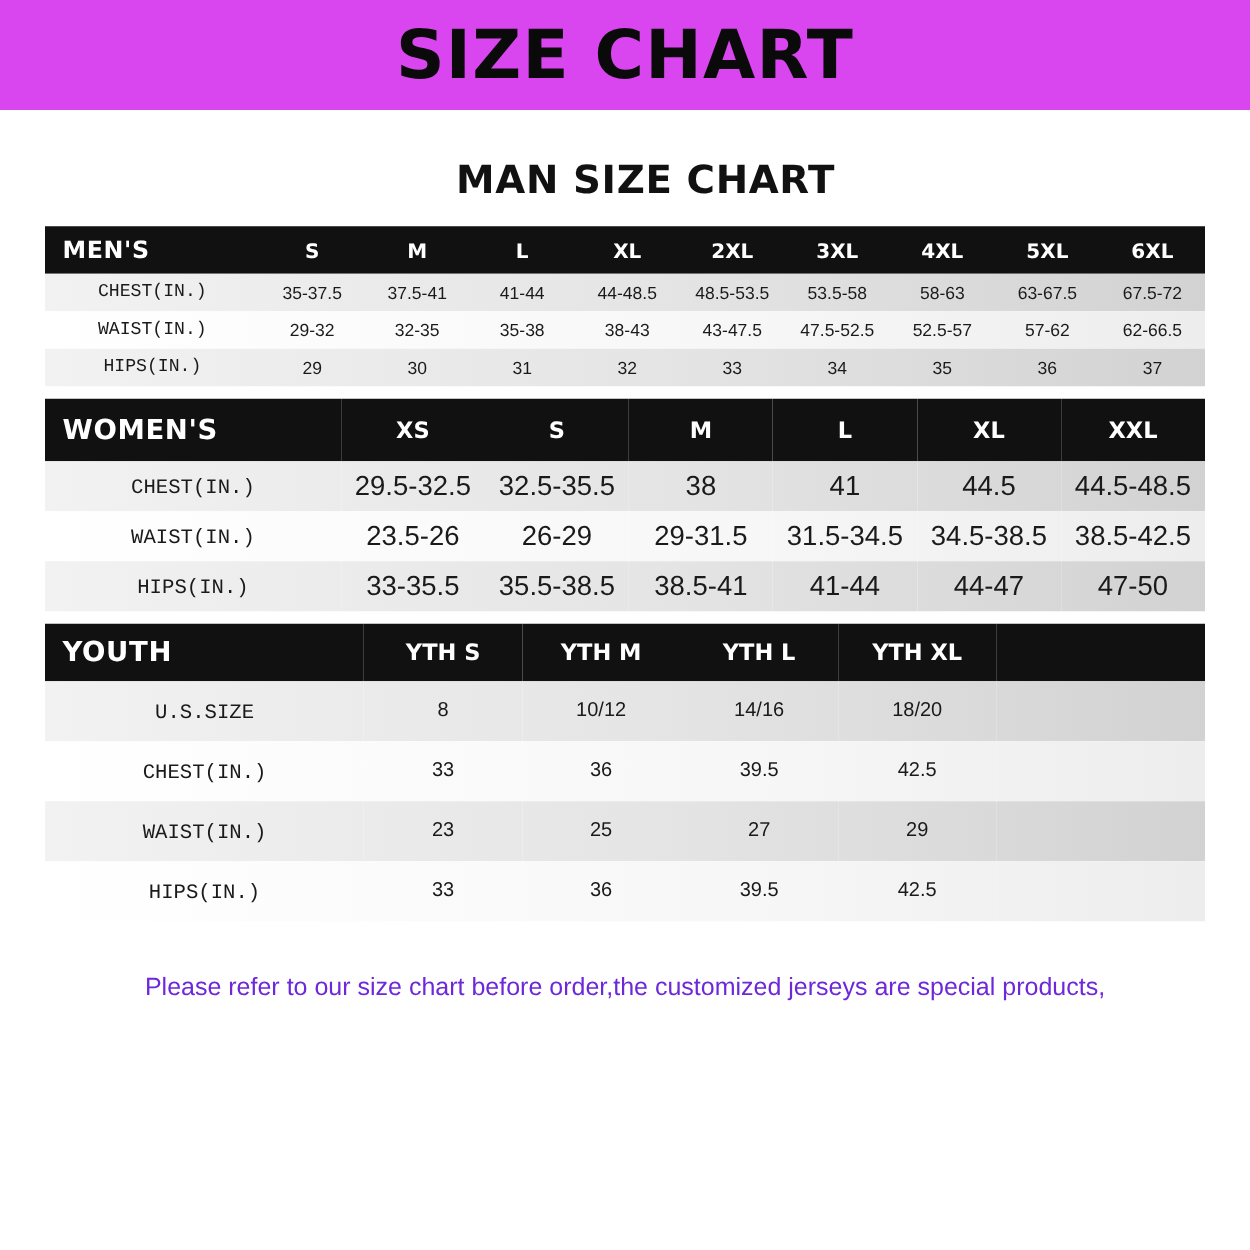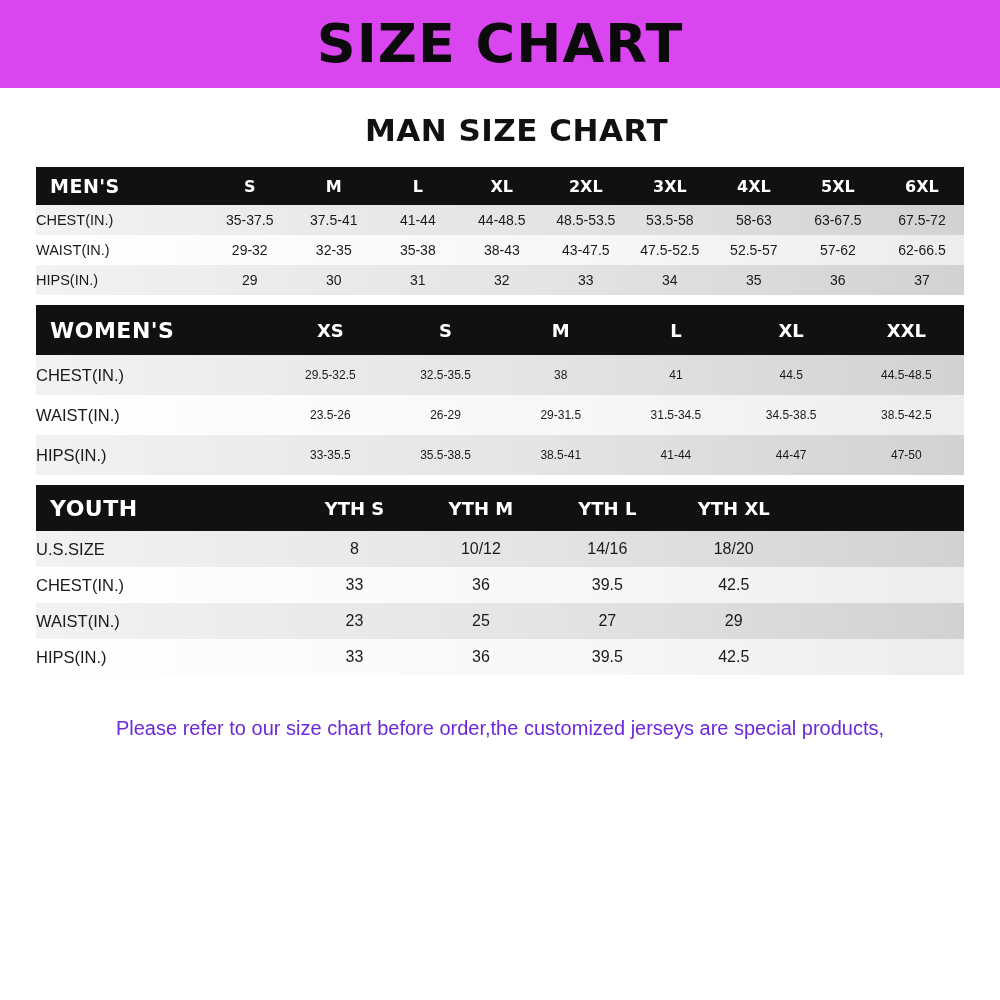--- a/index.html
+++ b/index.html
@@ -36,21 +36,21 @@
     line-height: 1;
   }
   
   .section-title {
     text-align: center;
     font-family: "DejaVu Sans", sans-serif;
     font-weight: bold;
     color: #111111;
     letter-spacing: 0.5px;
   }
-  .title-man { font-size: 31px; margin: 24px 0 14px 0; padding-left: 33px; }
+  .title-man { font-size: 31px; margin: 38px 0 14px 0; padding-left: 33px; }
   .title-women { font-size: 31px; margin: 32px 0 14px 0; }
   .title-youth { font-size: 31px; margin: 36px 0 14px 0; }
 
   
   .tbl-wrap {
     padding: 5px 36px;
     box-sizing: border-box;
   }
   table.size {
     width: 100%;
@@ -81,32 +81,32 @@
   table.size thead th.lead {
     text-align: left;
     padding-left: 14px;
     font-size: 19px;
     letter-spacing: 0.5px;
   }
   
   table.size tbody tr.odd  { background: linear-gradient(to right, #f2f2f2 0%, #e4e4e4 55%, #d2d2d2 100%); }
   table.size tbody tr.even { background: linear-gradient(to right, #ffffff 0%, #f7f7f7 60%, #ededed 100%); }
   table.size tbody td.lead {
-    text-align: left;
+    text-align: center;
     font-size: 14.5px;
     color: #1a1a1a;
-    font-family: Liberation Sans, sans-serif;
-  }
-  
-  table.women th, table.women td { font-size: 12px; height: 40px; }
+    font-family: Liberation Mono, monospace;
+  }
+  
+  table.women th, table.women td { font-size: 22px; height: 40px; }
   table.women thead th { font-size: 18px; height: 50px; }
   table.women thead th.lead { font-size: 22px; }
   table.women tbody td.lead { font-size: 16.5px; }
 
-  table.youth th, table.youth td { font-size: 16px; height: 36px; }
+  table.youth th, table.youth td { font-size: 16px; height: 48px; }
   table.youth thead th { font-size: 18px; height: 46px; }
   table.youth thead th.lead { font-size: 22px; }
   table.youth tbody td.lead { font-size: 16.5px; }
 
   
   .note {
     margin: 34px 18px 0 18px;
     text-align: center;
     color: #6d28d9;
     font-size: 20px;

